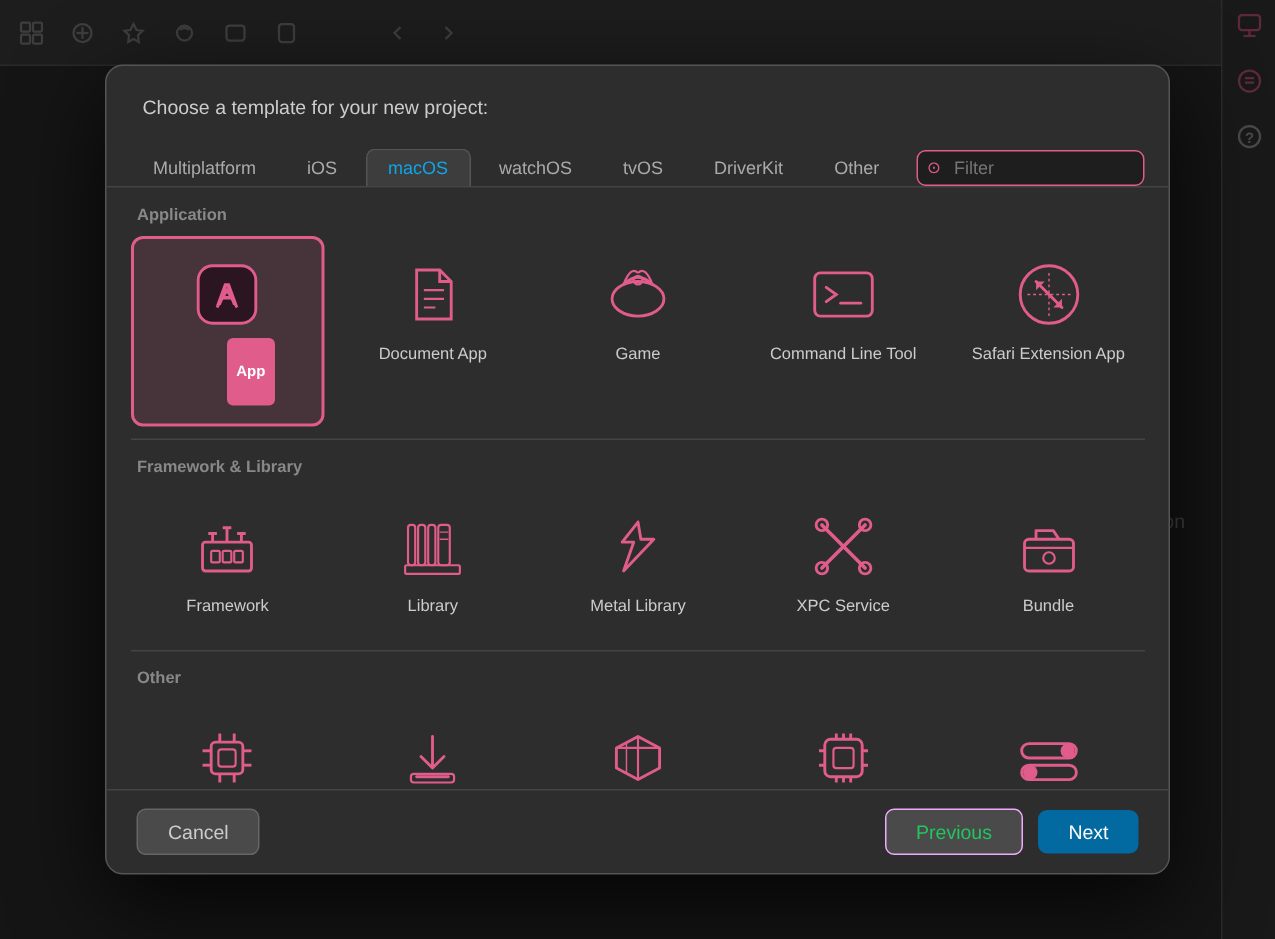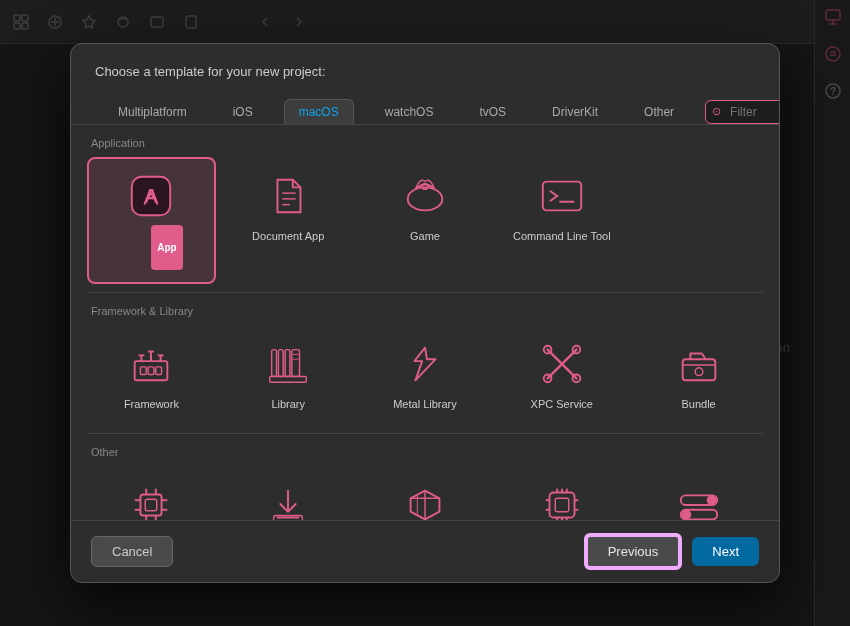--- a/index.html
+++ b/index.html
@@ -105,22 +105,22 @@
     .modal-title {
       font-size: 13px;
       color: #ccc;
       font-weight: 500;
     }
 
     
     .tabs {
       display: flex;
       align-items: center;
-      padding: 8px 32px 0;
-      gap: 16px;
+      padding: 8px 16px 0;
+      gap: 4px;
       border-bottom: 1px solid #444;
       position: relative;
     }
 
     .tab {
       padding: 5px 14px;
       border-radius: 6px 6px 0 0;
       font-size: 12px;
       color: #aaa;
       cursor: pointer;
@@ -174,21 +174,21 @@
       background: #2d2d2d;
     }
     .modal-content::-webkit-scrollbar-thumb {
       background: #555;
       border-radius: 4px;
     }
 
     .section-header {
       font-size: 11px;
       color: #888;
-      font-weight: 400;
+      font-weight: 700;
       padding: 12px 4px 8px;
       text-transform: none;
     }
 
     .template-grid {
       display: grid;
       grid-template-columns: repeat(5, 1fr);
       gap: 8px;
       padding-bottom: 8px;
     }
@@ -261,22 +261,22 @@
 
     .btn-cancel {
       background: #4a4a4a;
       color: #ccc;
       border: 1px solid #666;
       text-align: right;
     }
 
     .btn-secondary {
       background: #4a4a4a;
-      color: #e5e5e5;
-      border: 4px solid #f0abfc;
+      color: #22c55e;
+      border: 1px solid #f0abfc;
     }
 
     .btn-primary {
       background: #0369a1;
       color: white;
     }
 
     .divider {
       border: none;
       border-top: 1px solid #444;
@@ -432,20 +432,33 @@
           <div class="template-icon">
             <svg viewBox="0 0 50 50" fill="none">
               <rect x="5" y="10" width="40" height="30" rx="4" stroke="#e05c8a" stroke-width="2"></rect>
               <path d="M13 20 L20 25 L13 30" stroke="#e05c8a" stroke-width="2" stroke-linecap="round"></path>
               <line x1="23" y1="31" x2="37" y2="31" stroke="#e05c8a" stroke-width="2" stroke-linecap="round"></line>
             </svg>
           </div>
           <div class="template-label">Command Line Tool</div>
         </div>
 
+        <div class="template-item">
+          <div class="template-icon">
+            <svg viewBox="0 0 50 50" fill="none">
+              <circle cx="25" cy="25" r="20" stroke="#e05c8a" stroke-width="2"></circle>
+              <line x1="25" y1="10" x2="25" y2="40" stroke="#e05c8a" stroke-width="1" stroke-dasharray="2 2"></line>
+              <line x1="10" y1="25" x2="40" y2="25" stroke="#e05c8a" stroke-width="1" stroke-dasharray="2 2"></line>
+              <line x1="16" y1="16" x2="34" y2="34" stroke="#e05c8a" stroke-width="2" stroke-linecap="round"></line>
+              <polygon points="16,16 22,16 16,22" fill="#e05c8a"></polygon>
+              <polygon points="34,34 28,34 34,28" fill="#e05c8a"></polygon>
+            </svg>
+          </div>
+          <div class="template-label">Safari Extension App</div>
+        </div>
       </div>
 
       <hr class="divider">
 
       <div class="section-header">Framework &amp; Library</div>
       <div class="template-grid">
 
         <div class="template-item">
           <div class="template-icon">
             <svg viewBox="0 0 50 50" fill="none">

